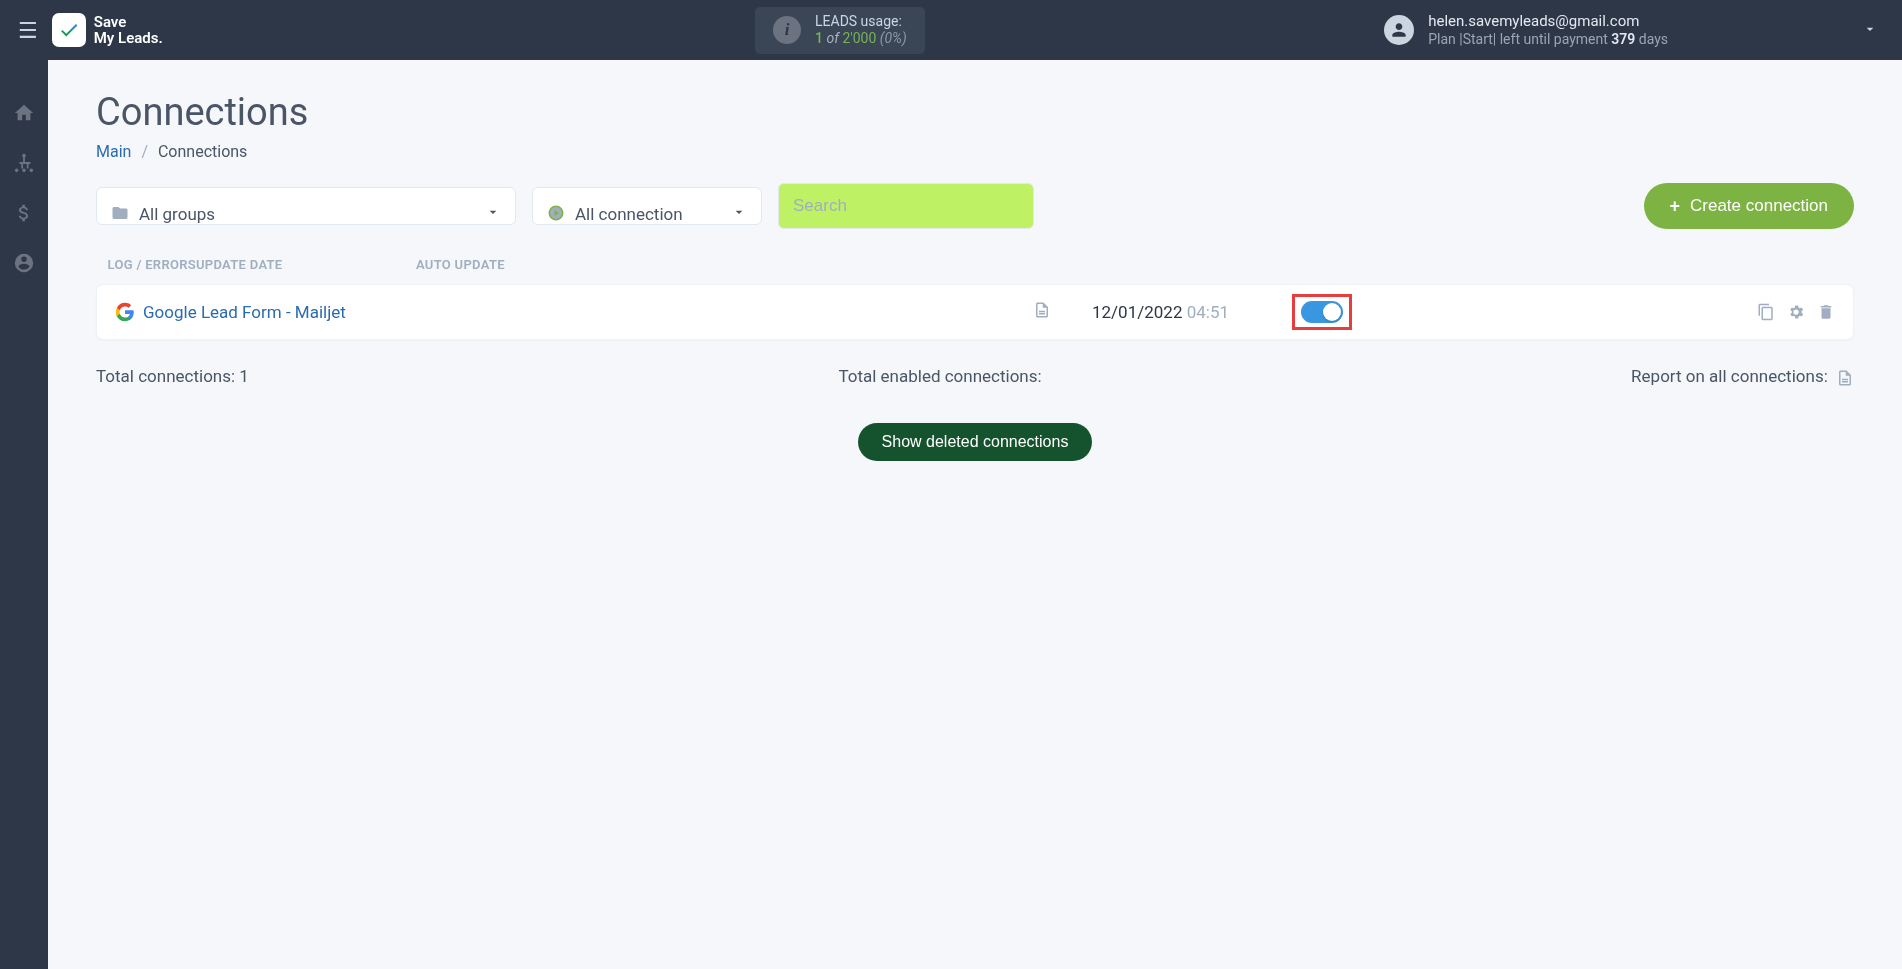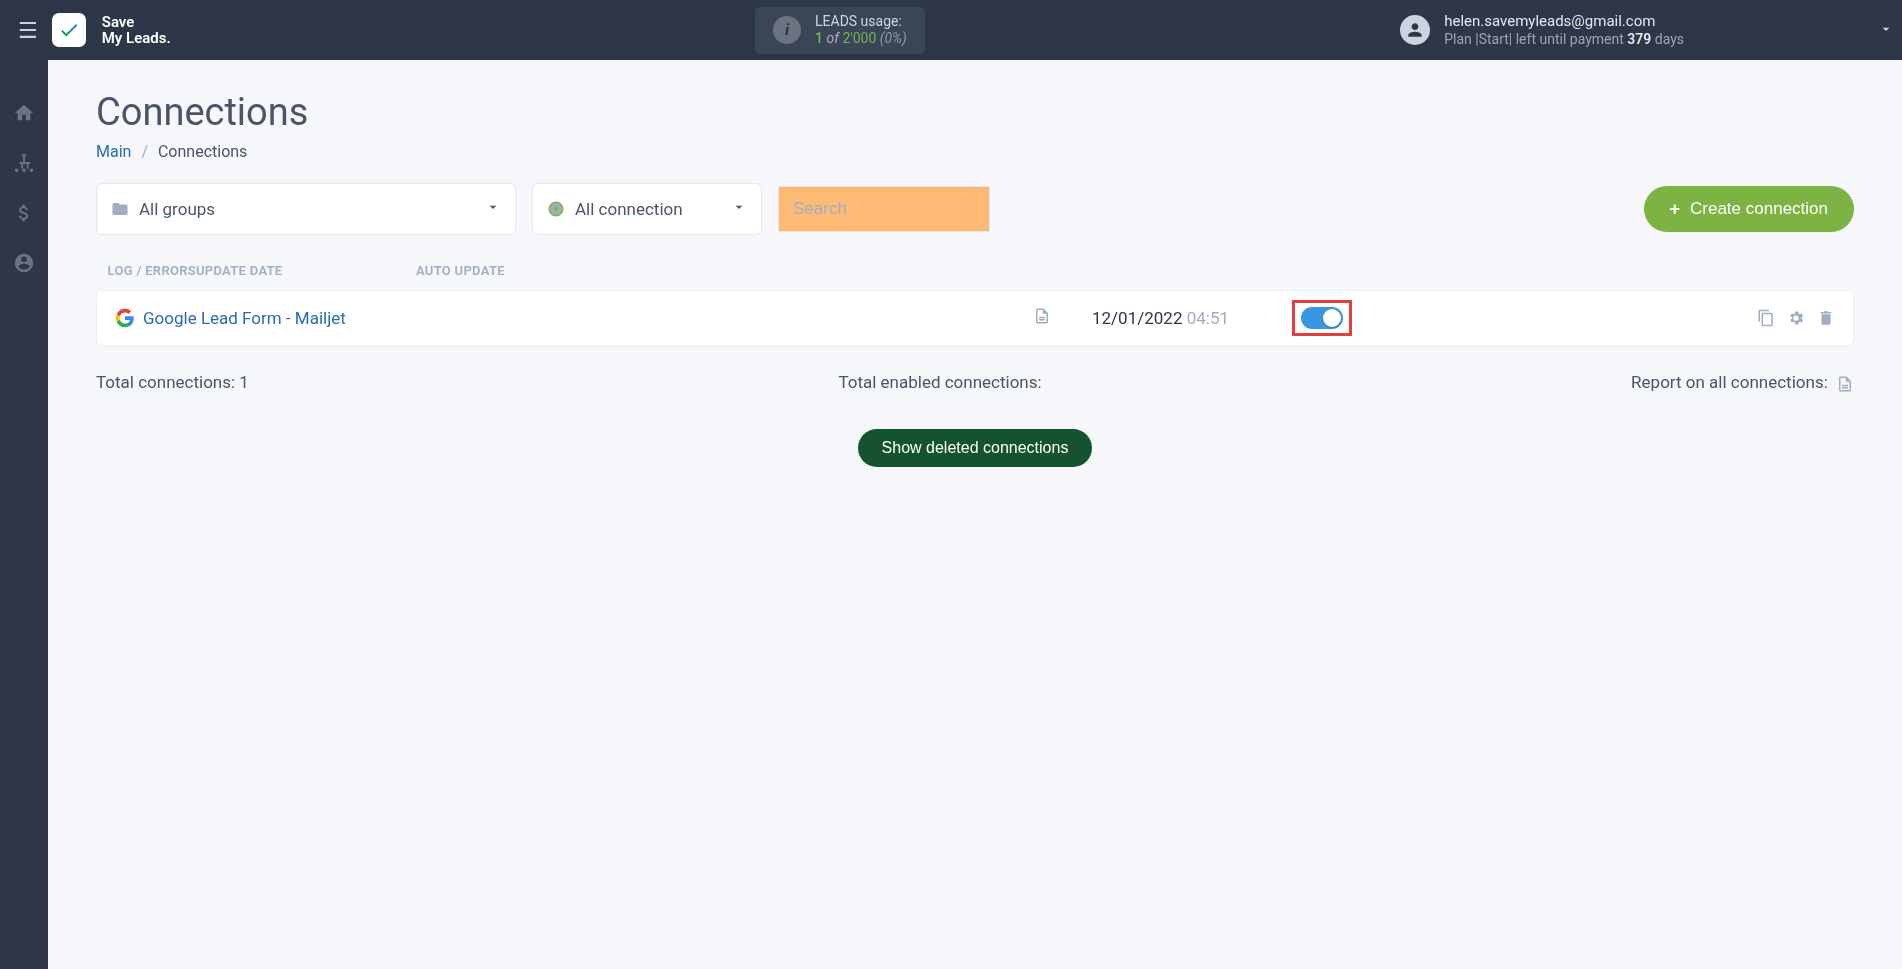--- a/index.html
+++ b/index.html
@@ -2,58 +2,58 @@
 <html><head>
 <meta charset="utf-8">
 <style>
 * { margin: 0; padding: 0; box-sizing: border-box; }
 body { font-family: -apple-system, BlinkMacSystemFont, "Segoe UI", Roboto, sans-serif; background: #f5f7fa; color: #4a5568; width: 1902px; height: 969px; overflow: hidden; }
 
 .topbar { height: 60px; background: #2d3748; display: flex; align-items: center; padding: 0 18px; color: #fff; position: relative; }
 .hamburger { font-size: 22px; color: #cbd5e0; cursor: pointer; margin-right: 14px; }
 .logo-box { width: 34px; height: 34px; background: #fff; border-radius: 7px; display: flex; align-items: center; justify-content: center; margin-right: 8px; }
 .logo-check { width: 22px; height: 22px; }
-.brand { font-size: 15px; line-height: 1.1; font-weight: 600; margin-left: 8px; }
+.brand { font-size: 15px; line-height: 1.1; font-weight: 600; }
 .brand .line2 { font-weight: 600; }
 
 .usage-box { position: absolute; left: 755px; background: #3a4556; border-radius: 5px; padding: 6px 18px; display: flex; align-items: center; gap: 14px; }
 .usage-icon { width: 28px; height: 28px; background: #6b7280; border-radius: 50%; display: flex; align-items: center; justify-content: center; color: #2d3748; font-weight: 800; font-style: italic; font-family: serif; font-size: 17px; }
 .usage-text { font-size: 14px; line-height: 1.25; color: #cbd5e0; }
 .usage-num { color: #77b255; font-weight: 500; }
 .usage-of { color: #aab4c0; font-style: italic; }
 .usage-total { color: #77b255; }
 .usage-pct { color: #8e99a6; font-style: italic; }
 
-.user-box { position: absolute; right: 8px; display: flex; align-items: center; gap: 14px; color: #cbd5e0; }
+.user-box { position: absolute; right: 24px; display: flex; align-items: center; gap: 14px; color: #cbd5e0; }
 .avatar { width: 30px; height: 30px; background: #cbd5e0; border-radius: 50%; display: flex; align-items: center; justify-content: center; }
 .avatar svg { width: 20px; height: 20px; fill: #2d3748; }
 .user-info { font-size: 14px; line-height: 1.25; }
 .user-email { color: #e2e8f0; font-size: 15px; }
 .user-plan { color: #9aa5b1; font-size: 14px; }
 .user-plan .days { color: #e2e8f0; font-weight: 600; }
 .dropdown-caret { font-size: 14px; color: #cbd5e0; margin-left: 180px; }
 
 .layout { display: flex; height: calc(100% - 60px); }
 .sidebar { width: 48px; background: #2d3748; display: flex; flex-direction: column; align-items: center; padding-top: 42px; gap: 28px; }
 .sidebar-icon { width: 22px; height: 22px; color: #6b7280; cursor: pointer; display: flex; align-items: center; justify-content: center; }
 .sidebar-icon svg { width: 22px; height: 22px; fill: #6b7280; }
 
 .main { flex: 1; padding: 30px 48px; background: #f5f7fa; overflow: auto; }
 .page-title { font-size: 38px; font-weight: 400; color: #4a5568; margin-bottom: 8px; }
 .breadcrumb { font-size: 16px; color: #4a5568; margin-bottom: 22px; margin-top: 6px; }
 .breadcrumb a { color: #2b6cb0; text-decoration: none; }
 .breadcrumb .sep { color: #a0aec0; margin: 0 6px; }
 
 .filters { display: flex; gap: 16px; align-items: center; margin-bottom: 18px; }
-.dropdown { background: #fff; border: 1px solid #e2e8f0; border-radius: 6px; height: 52px; display: flex; align-items: center; padding: 16px 14px; font-size: 17px; color: #4a5568; cursor: pointer; position: relative; }
+.dropdown { background: #fff; border: 1px solid #e2e8f0; border-radius: 6px; height: 38px; display: flex; padding: 16px 14px; font-size: 17px; color: #4a5568; cursor: pointer; position: relative; }
 .dropdown .dd-icon { margin-right: 10px; color: #a0aec0; display: flex; }
 .dropdown .chev { margin-left: auto; color: #4a5568; }
 .dd-groups { width: 420px; }
 .dd-conn { width: 230px; }
-.search-box { width: 212px; background: #fdba74; border: 1px solid #e2e8f0; border-radius: 0; height: 46px; padding: 0 14px; font-size: 17px; color: #4a5568; }
+.search-box { width: 256px; background: #bef264; border: 1px solid #e2e8f0; border-radius: 6px; height: 46px; padding: 0 14px; font-size: 17px; color: #4a5568; }
 .search-box::placeholder { color: #a0aec0; }
 .create-btn { margin-left: auto; background: #7cb342; color: #fff; border: none; border-radius: 24px; height: 46px; padding: 0 26px; font-size: 17px; display: flex; align-items: center; gap: 10px; cursor: pointer; }
 .create-btn .plus { font-size: 18px; font-weight: 600; }
 
 .table-head { display: flex; padding: 10px 0 12px; font-size: 13px; font-weight: 600; color: #a0aec0; letter-spacing: 0.3px; }
 .col-name { flex: 0 0 895px; }
 .col-log { flex: 0 0 100px; text-align: right; }
 .col-date { flex: 0 0 220px; text-align: left; }
 .col-auto { flex: 0 0 120px; text-align: left; }
 

